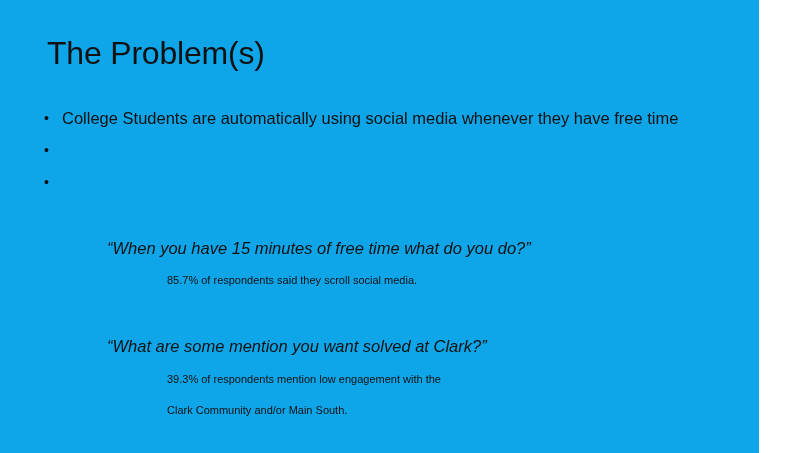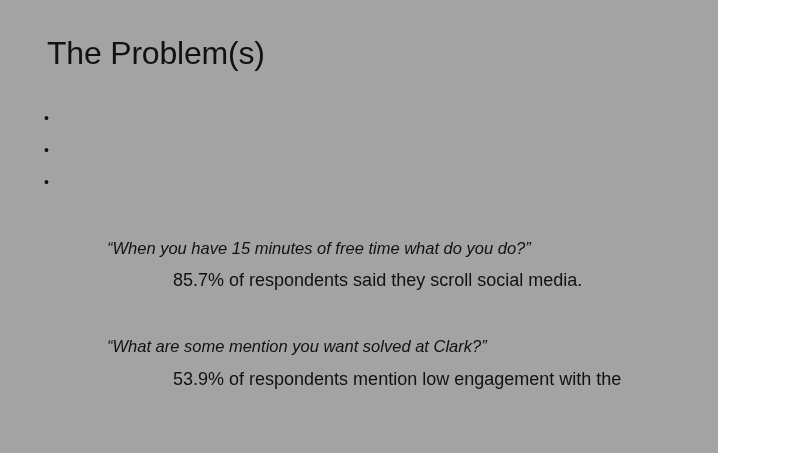--- a/index.html
+++ b/index.html
@@ -11,24 +11,23 @@
       width: 806px;
       height: 453px;
       position: relative;
       overflow: hidden;
       font-family: "Liberation Sans", sans-serif;
       color: #111111;
     }
     .slide {
       position: absolute;
       left: 0; top: 0;
-      width: 702px;
+      width: 759px;
       height: 453px;
-      background: #a3a3a3;
-      padding-left: 16px;
+      background: #0ea5e9;
     }
     .title {
       position: absolute;
       left: 47px;
       top: 33px;
       font-size: 32px;
       line-height: 40px;
       font-weight: normal;
       color: #111111;
       margin: 0;
@@ -60,42 +59,44 @@
     .quote {
       position: absolute;
       left: 107px;
       font-size: 16.5px;
       line-height: 24px;
       font-style: italic;
       white-space: nowrap;
     }
     .answer {
       position: absolute;
-      left: 173px;
-      font-size: 18px;
+      left: 167px;
+      font-size: 11px;
       line-height: 24px;
       white-space: nowrap;
     }
   </style>
 </head>
 <body>
 
 <div class="slide">
   <h1 class="title">The Problem(s)</h1>
 
   <ul class="bullets">
     <li class="bullet">
       <span class="dot">•</span>
+      <span>College Students are automatically using social media whenever they have free time</span>
     </li>
     <li class="bullet">
       <span class="dot">•</span>
     </li>
     <li class="bullet">
       <span class="dot">•</span>
     </li>
   </ul>
 
   <div class="quote" style="top:236px;">“When you have 15 minutes of free time what do you do?”</div>
   <div class="answer" style="top:268px;">85.7% of respondents said they scroll social media.</div>
 
   <div class="quote" style="top:334px;">“What are some mention you want solved at Clark?”</div>
-  <div class="answer" style="top:367px;">53.9% of respondents mention low engagement with the</div>
+  <div class="answer" style="top:367px;">39.3% of respondents mention low engagement with the</div>
+  <div class="answer" style="top:398px;">Clark Community and/or Main South.</div>
 </div>
 
 </body></html>

